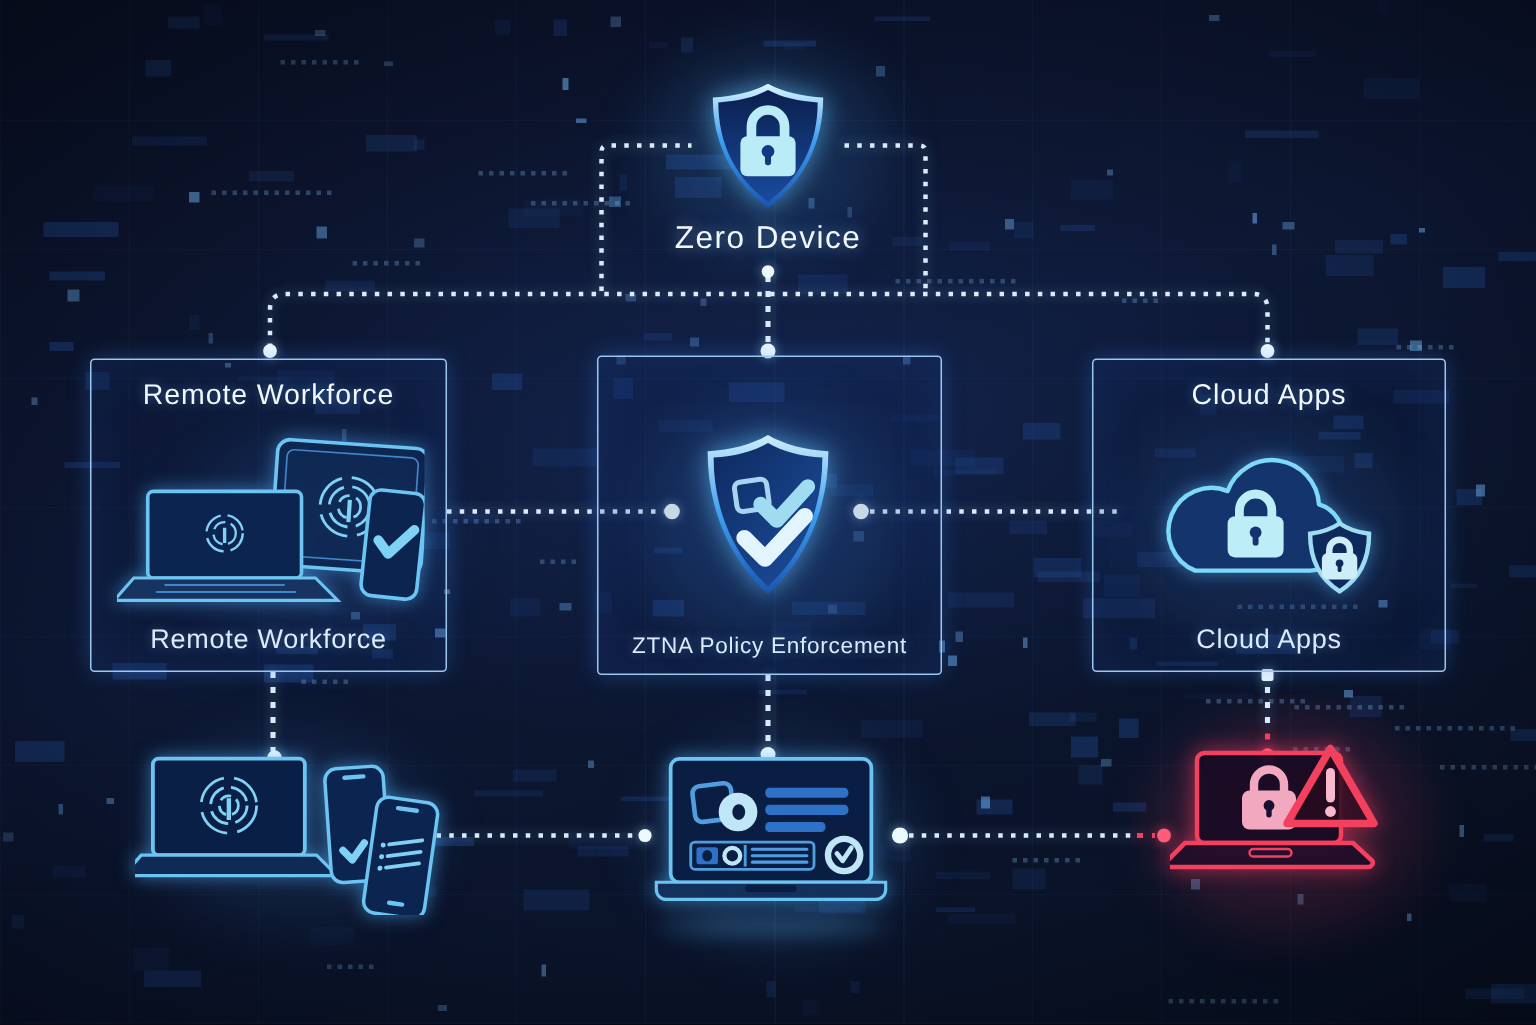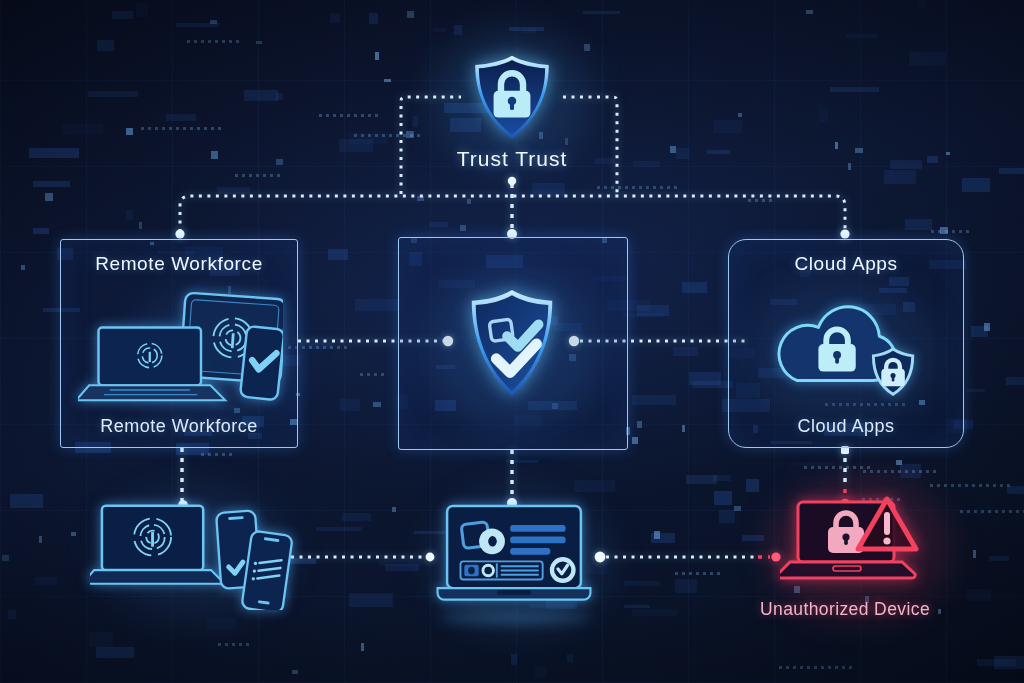--- a/index.html
+++ b/index.html
@@ -512,21 +512,21 @@
     </defs>
     <path fill="url(#rimA)" d="M52 2 C63 8 77 11 92 12 C92 44 79 72 52 92 C25 72 12 44 12 12 C27 11 41 8 52 2 Z"></path>
     <path fill="url(#innA)" transform="translate(52,47) scale(0.9) translate(-52,-47)" d="M52 2 C63 8 77 11 92 12 C92 44 79 72 52 92 C25 72 12 44 12 12 C27 11 41 8 52 2 Z"></path>
     <g>
       <path d="M40,41 v-8 a12,12 0 0 1 24,0 v8" fill="none" stroke="#b9ecf7" stroke-width="7"></path>
       <rect x="32" y="40" width="40" height="29" rx="5" fill="#b9ecf7"></rect>
       <circle cx="52" cy="51" r="4.6" fill="#123a80"></circle>
       <rect x="49.8" y="51" width="4.4" height="10" rx="2" fill="#123a80"></rect>
     </g>
   </svg>
-  <div class="zt-label">Trust Trust</div>
+  <div class="zt-label">Zero Device</div>
 
   <div class="node-box" style="left:60px;top:239px;width:236px;height:207px;">
     <div class="node-title">Remote Workforce</div>
     <div class="node-caption">Remote Workforce</div>
   </div>
   <svg class="abs glow-cyan" style="left:78px;top:290px;" width="205" height="118" viewBox="0 0 220 126">
     <g transform="rotate(4 165 55)">
       <rect x="112" y="6" width="108" height="90" rx="9" fill="rgba(10,30,70,.85)" stroke="#6cc4f2" stroke-width="2.6"></rect>
       <rect x="119" y="13" width="94" height="76" rx="5" fill="none" stroke="#3f86cc" stroke-width="1.2"></rect>
       <g stroke="#7fd2f5" fill="none" stroke-width="2">
@@ -546,41 +546,42 @@
       <path d="M12,102 H142 L158,118 H-2 Z" fill="#16345f" stroke="#6cc4f2" stroke-width="2.2"></path>
       <path d="M34,107 h86 M28,112 h100" stroke="#3f86cc" stroke-width="1.5"></path>
     </g>
     <g transform="rotate(6 197 75)">
       <rect x="178" y="40" width="40" height="76" rx="8" fill="#0c2450" stroke="#6cc4f2" stroke-width="2.6"></rect>
       <path d="M187,76 l8 9 l17 -19" fill="none" stroke="#7fd2f5" stroke-width="7" stroke-linecap="round" stroke-linejoin="round"></path>
     </g>
   </svg>
 
   <div class="node-box" style="left:398px;top:237px;width:228px;height:211px;">
+    <div class="node-caption small">ZTNA Policy Enforcement</div>
   </div>
   <svg class="abs glow-cyan-strong" style="left:460px;top:288px;" width="104" height="112" viewBox="0 0 104 114">
     <defs>
       <linearGradient id="rimB" x1="0" y1="0" x2="0" y2="1">
         <stop offset="0" stop-color="#cdeefb"></stop>
           <stop offset=".5" stop-color="#3f9ef0"></stop>
           <stop offset="1" stop-color="#1a55b0"></stop>
       </linearGradient>
       <linearGradient id="innB" x1="0" y1="0" x2="1" y2="1">
         <stop offset="0" stop-color="#0e2a60"></stop>
           <stop offset="1" stop-color="#1c4f9e"></stop>
       </linearGradient>
     </defs>
     <path fill="url(#rimB)" d="M52 2 C63 8.5 77 12 93 13 C93 50 79.5 85 52 110 C24.5 85 11 50 11 13 C27 12 41 8.5 52 2 Z"></path>
     <path fill="url(#innB)" transform="translate(52,56) scale(0.9) translate(-52,-56)" d="M52 2 C63 8.5 77 12 93 13 C93 50 79.5 85 52 110 C24.5 85 11 50 11 13 C27 12 41 8.5 52 2 Z"></path>
     <rect x="30" y="33" width="22" height="20" rx="4" fill="none" stroke="#a8d4f2" stroke-width="3.4" transform="rotate(-8 41 43)"></rect>
     <path d="M47,49 L58,60 L79,37" fill="none" stroke="#9fdcf2" stroke-width="10" stroke-linecap="round" stroke-linejoin="round"></path>
     <path d="M36,72 L50,86 L77,57" fill="none" stroke="#e2f4fd" stroke-width="11" stroke-linecap="round" stroke-linejoin="round"></path>
   </svg>
 
-  <div class="node-box" style="left:728px;top:239px;width:234px;height:207px;border-radius:18px;">
+  <div class="node-box" style="left:728px;top:239px;width:234px;height:207px;">
     <div class="node-title">Cloud Apps</div>
     <div class="node-caption">Cloud Apps</div>
   </div>
   <svg class="abs glow-cyan" style="left:757px;top:294px;" width="168" height="110" viewBox="0 0 170 112">
     <path d="M40,88 h78 a23,23 0 0 0 6,-45 a32,32 0 0 0 -62,-9 a22,22 0 0 0 -22,54 z" fill="#14346e" stroke="#7fd8f5" stroke-width="3" stroke-linejoin="round"></path>
     <g>
       <path d="M70,52 v-5 a11,11 0 0 1 22,0 v5" fill="none" stroke="#bdeef7" stroke-width="6"></path>
       <rect x="62" y="51" width="38" height="28" rx="5" fill="#bdeef7"></rect>
       <circle cx="81" cy="62" r="4" fill="#14346e"></circle>
       <rect x="79" y="62" width="4" height="9" rx="2" fill="#14346e"></rect>
@@ -670,15 +671,14 @@
       <rect x="64.2" y="45" width="3.6" height="8" rx="1.8" fill="#1c1030"></rect>
     </g>
     <path d="M10,70 h112 l13,12 a3,3 0 0 1 -3,4 H1 a3,3 0 0 1 -3,-4 z" fill="rgba(24,12,40,.9)" stroke="#f4405f" stroke-width="3"></path>
     <rect x="53" y="74" width="28" height="5" rx="2.5" fill="none" stroke="#f4405f" stroke-width="1.6"></rect>
     <g>
       <path d="M107 7 L136 57 H78 Z" fill="rgba(40,12,32,.85)" stroke="#f4405f" stroke-width="5" stroke-linejoin="round"></path>
       <line x1="107" y1="23" x2="107" y2="40" stroke="#f7b9cb" stroke-width="6" stroke-linecap="round"></line>
       <circle cx="107" cy="49" r="3.6" fill="#f7b9cb"></circle>
     </g>
   </svg>
-  <div class="warn-label">Unauthorized Device</div>
 
 </div>
 
 </body></html>

